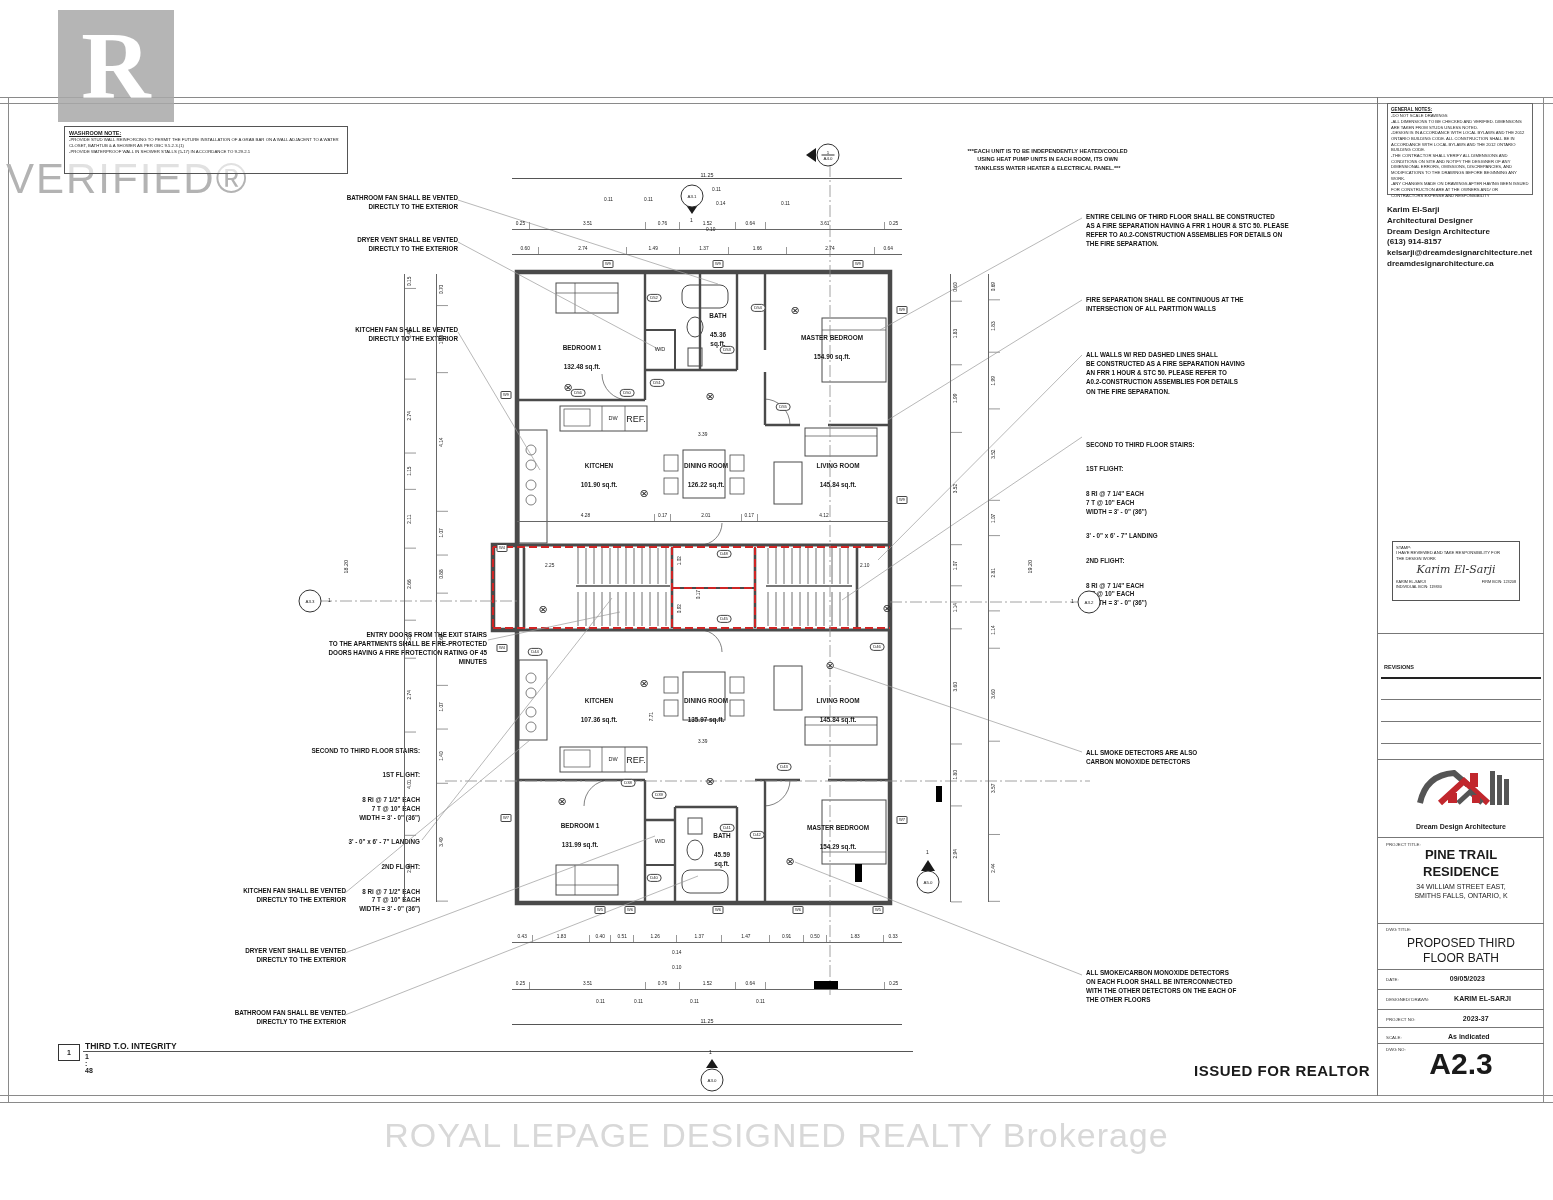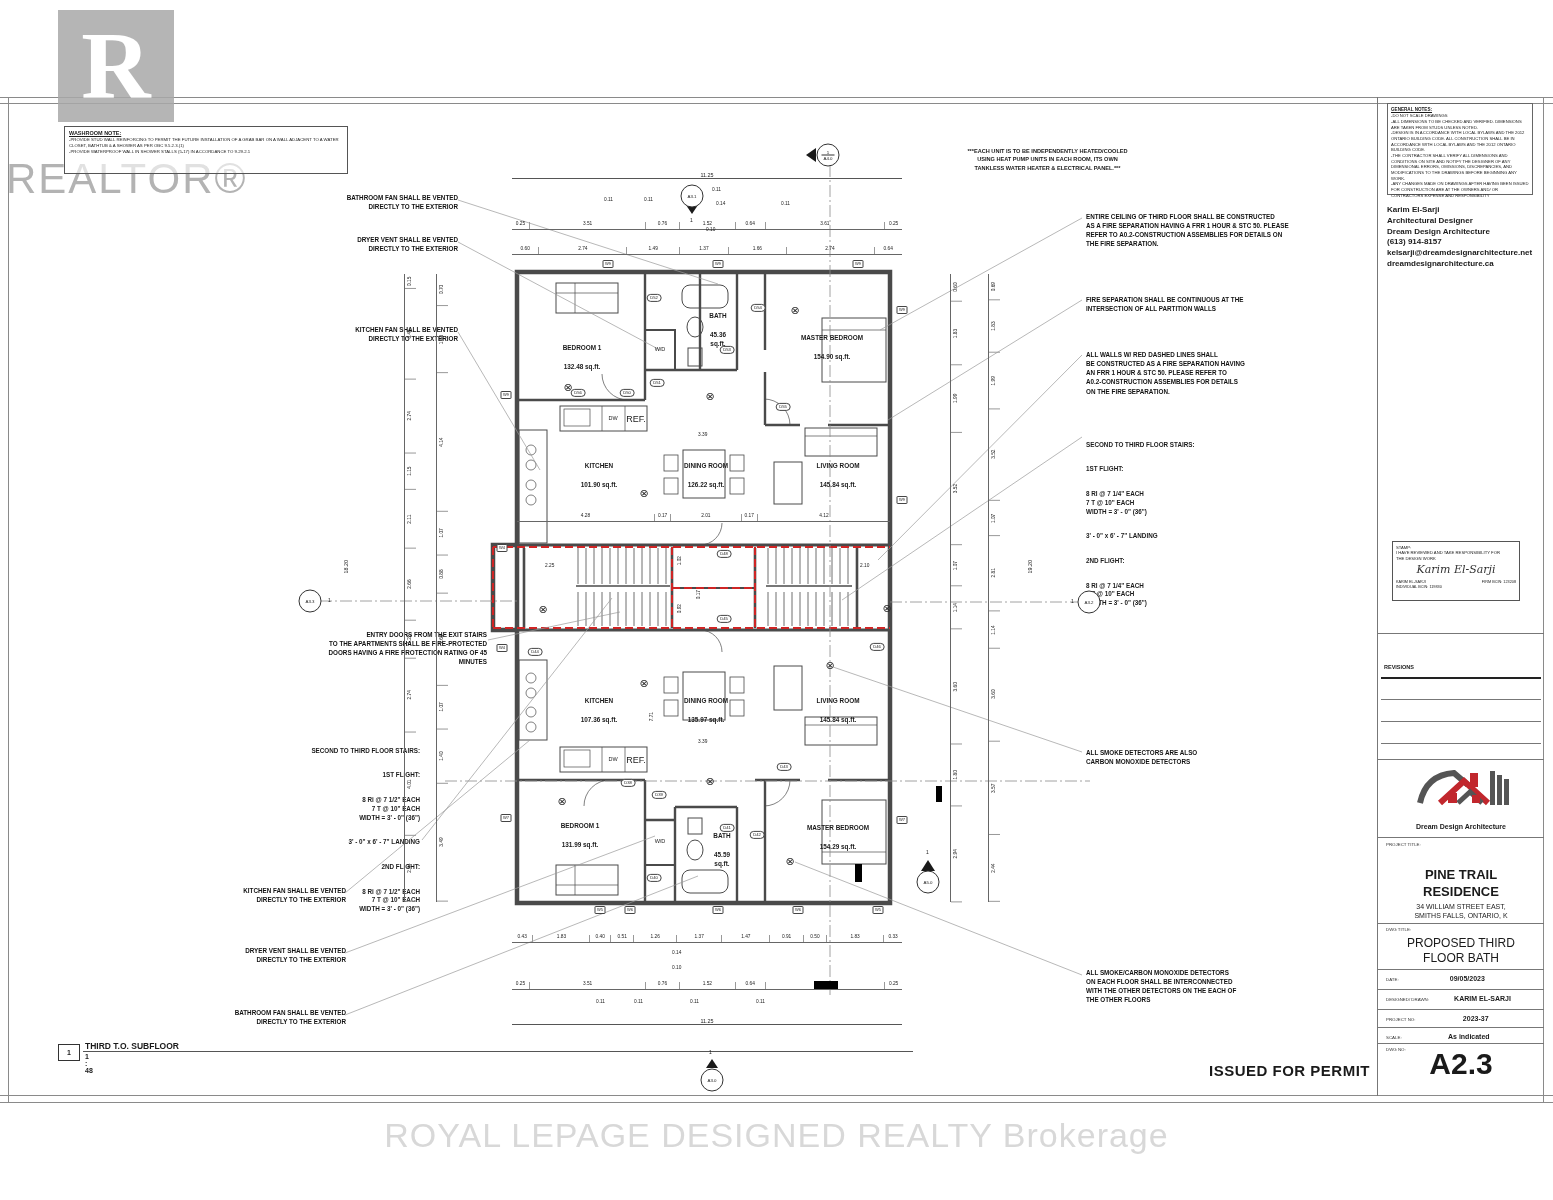--- a/index.html
+++ b/index.html
@@ -67,21 +67,21 @@
   .tb-stamp{position:absolute;left:14px;top:444px;width:128px;height:60px;border:.8px solid #555;padding:3px;box-sizing:border-box;}
   .tb-stamp .lbl{font:4.2px/1.3 "Liberation Sans",sans-serif;white-space:pre-line;}
   .tb-stamp .sig{font:italic 11px/1 "DejaVu Serif",serif;text-align:center;margin-top:3px;color:#333;}
   .tb-stamp .row{display:flex;justify-content:space-between;font:3.8px/1.2 "Liberation Sans",sans-serif;margin-top:5px;}
   .tb-sec-line{position:absolute;left:0;width:166px;height:1px;background:#777;}
   .tb-rev{position:absolute;left:6px;top:568px;font:bold 5.5px/1 "Liberation Sans",sans-serif;}
   .tb-logo{position:absolute;left:20px;top:668px;width:126px;text-align:center;}
   .tb-logo .lt{font:bold 7px/1.2 "Liberation Sans",sans-serif;margin-top:2px;}
   .tb-label{font:4.4px/1.2 "Liberation Sans",sans-serif;color:#333;}
   .tb-proj{position:absolute;left:8px;top:745px;width:150px;}
-  .tb-proj .pt{font:bold 13px/1.25 "Liberation Sans",sans-serif;text-align:center;margin-top:20px;}
+  .tb-proj .pt{font:bold 13px/1.25 "Liberation Sans",sans-serif;text-align:center;margin-top:0;}
   .tb-proj .pa{font:7px/1.35 "Liberation Sans",sans-serif;text-align:center;margin-top:2px;white-space:pre-line;}
   .tb-dwg{position:absolute;left:8px;top:830px;width:150px;}
   .tb-dwg .dt{font:12px/1.25 "Liberation Sans",sans-serif;text-align:center;margin-top:4px;white-space:pre-line;}
   .tb-row{position:absolute;left:8px;width:150px;display:flex;justify-content:space-between;align-items:baseline;}
   .tb-row .v{font:bold 7px/1 "Liberation Sans",sans-serif;flex:1;text-align:center;}
   .tb-dwgno{position:absolute;left:0;top:952px;width:166px;text-align:center;
             font:bold 30px/1 "Liberation Sans",sans-serif;}
   
   .viewtitle{position:absolute;left:58px;top:1042px;z-index:4;}
   .viewtitle .numbox{position:absolute;left:0;top:2px;width:20px;height:15px;border:.8px solid #333;
@@ -224,21 +224,21 @@
   <div class="hline" style="left:0;top:97px;width:1553px;"></div>
   <div class="hline" style="left:0;top:103px;width:1553px;"></div>
   <div class="hline" style="left:0;top:1095px;width:1553px;"></div>
   <div class="hline" style="left:0;top:1102px;width:1553px;"></div>
   <div class="vline" style="left:1543px;top:97px;height:1005px;"></div>
   <div class="vline" style="left:8px;top:97px;height:1005px;"></div>
 
   <div class="realtor-box">
     <span>R</span>
   </div>
-  <div class="realtor-word">REALTOR®</div>
+  <div class="realtor-word">VERIFIED®</div>
   <div class="wm-bottom">ROYAL LEPAGE DESIGNED REALTY  Brokerage</div>
 
   <div class="washnote">
     <div class="t">WASHROOM NOTE:</div>
     <div class="b">-PROVIDE STUD WALL REINFORCING TO PERMIT THE FUTURE INSTALLATION OF A GRAB BAR ON A WALL ADJACENT TO A WATER CLOSET, BATHTUB &amp; A SHOWER AS PER OBC 9.5.2.3.(1)
 -PROVIDE WATERPROOF WALL IN SHOWER STALLS (5-17) IN ACCORDANCE TO 9.29.2.1</div>
   </div>
 
   <div class="topnote">***EACH UNIT IS TO BE INDEPENDENTLY HEATED/COOLED
 USING HEAT PUMP UNITS IN EACH ROOM, ITS OWN
@@ -539,26 +539,26 @@
   <div class="marker" style="left:928px;top:882px;">
     <span>A5.0</span>
     </div>
   <div class="mlabel" style="left:709px;top:1050px;">1</div>
   <div class="marker" style="left:712px;top:1080px;">
     <span>A3.0</span>
     </div>
 
   <div class="viewtitle">
     <div class="numbox">1</div>
-    <div class="name">THIRD T.O. SUBFLOOR</div>
+    <div class="name">THIRD T.O. INTEGRITY</div>
     <div class="rule"></div>
     <div class="scale">1 : 48</div>
   </div>
 
-  <div class="issued">ISSUED FOR PERMIT</div>
+  <div class="issued">ISSUED FOR REALTOR</div>
 
   <div class="tb">
     <div class="tb-notes">
       <div class="t">GENERAL NOTES:</div>
       <div class="b">-DO NOT SCALE DRAWINGS
 -ALL DIMENSIONS TO BE CHECKED AND VERIFIED. DIMENSIONS ARE TAKEN FROM STUDS UNLESS NOTED.
 -DESIGN IS IN ACCORDANCE WITH LOCAL BYLAWS AND THE 2012 ONTARIO BUILDING CODE. ALL CONSTRUCTION SHALL BE IN ACCORDANCE WITH LOCAL BYLAWS AND THE 2012 ONTARIO BUILDING CODE.
 -THE CONTRACTOR SHALL VERIFY ALL DIMENSIONS AND CONDITIONS ON SITE AND NOTIFY THE DESIGNER OF ANY DIMENSIONAL ERRORS, OMISSIONS, DISCREPANCIES, AND MODIFICATIONS TO THE DRAWINGS BEFORE BEGINNING ANY WORK.
 -ANY CHANGES MADE ON DRAWINGS AFTER HAVING BEEN ISSUED FOR CONSTRUCTION ARE AT THE OWNERS AND/ OR CONTRACTORS EXPENSE AND RESPONSIBILITY</div>
     </div>

